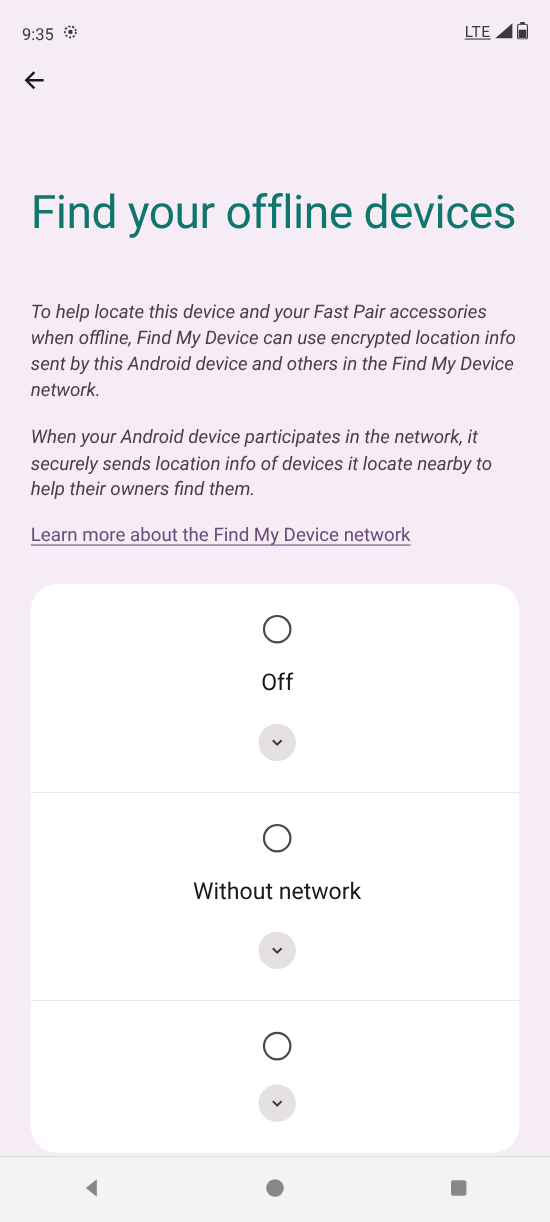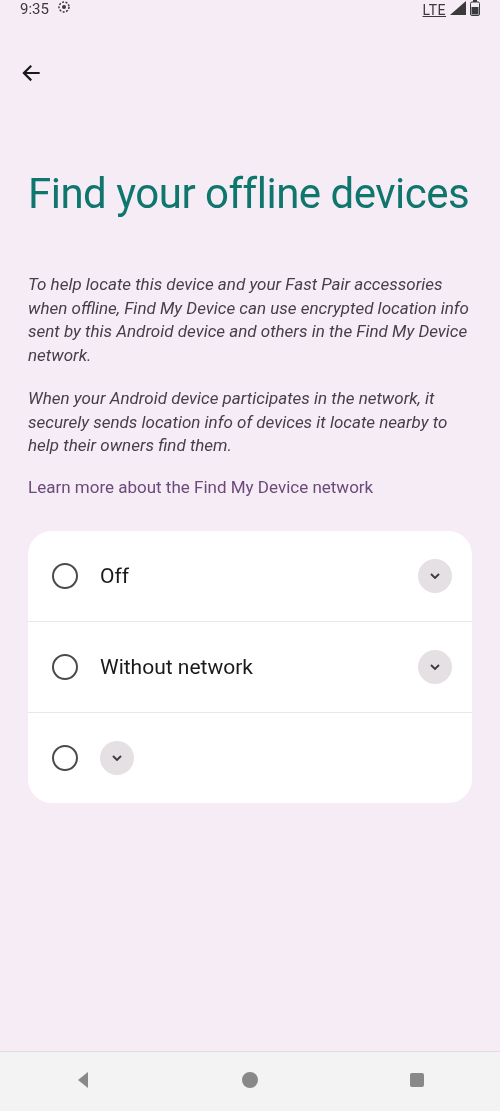--- a/index.html
+++ b/index.html
@@ -13,21 +13,21 @@
       height: 1111px;
       background: #f6ecf6;
       display: flex;
       flex-direction: column;
       overflow: hidden;
     }
     .status-bar {
       height: 40px;
       display: flex;
       justify-content: space-between;
-      align-items: flex-start;
+      align-items: flex-end;
       padding: 0 20px;
       font-size: 15px;
       color: #3a3a3a;
     }
     .status-left {
       display: flex;
       align-items: center;
       gap: 8px;
     }
     .status-right {
@@ -63,37 +63,39 @@
     .description {
       font-size: 17px;
       color: #4a3c4a;
       line-height: 1.38;
       margin-bottom: 20px;
       font-style: italic;
     }
     .learn-more {
       font-size: 17px;
       color: #6b4a7a;
+      text-decoration: underline;
       text-underline-offset: 3px;
       text-decoration-thickness: 1px;
       display: inline-block;
       margin-bottom: 34px;
       text-align: center;
     }
     .options-card {
       background: #ffffff;
       border-radius: 24px;
       overflow: hidden;
     }
     .option-row {
       display: flex;
       align-items: center;
       padding: 28px 20px 28px 24px;
       border-bottom: 1px solid #eae6ea;
       gap: 22px;
+      flex-direction: column;
     }
     .option-row:last-child {
       border-bottom: none;
     }
     .radio-outer {
       width: 26px;
       height: 26px;
       border: 2.5px solid #4a4a4a;
       border-radius: 50%;
       flex-shrink: 0;

